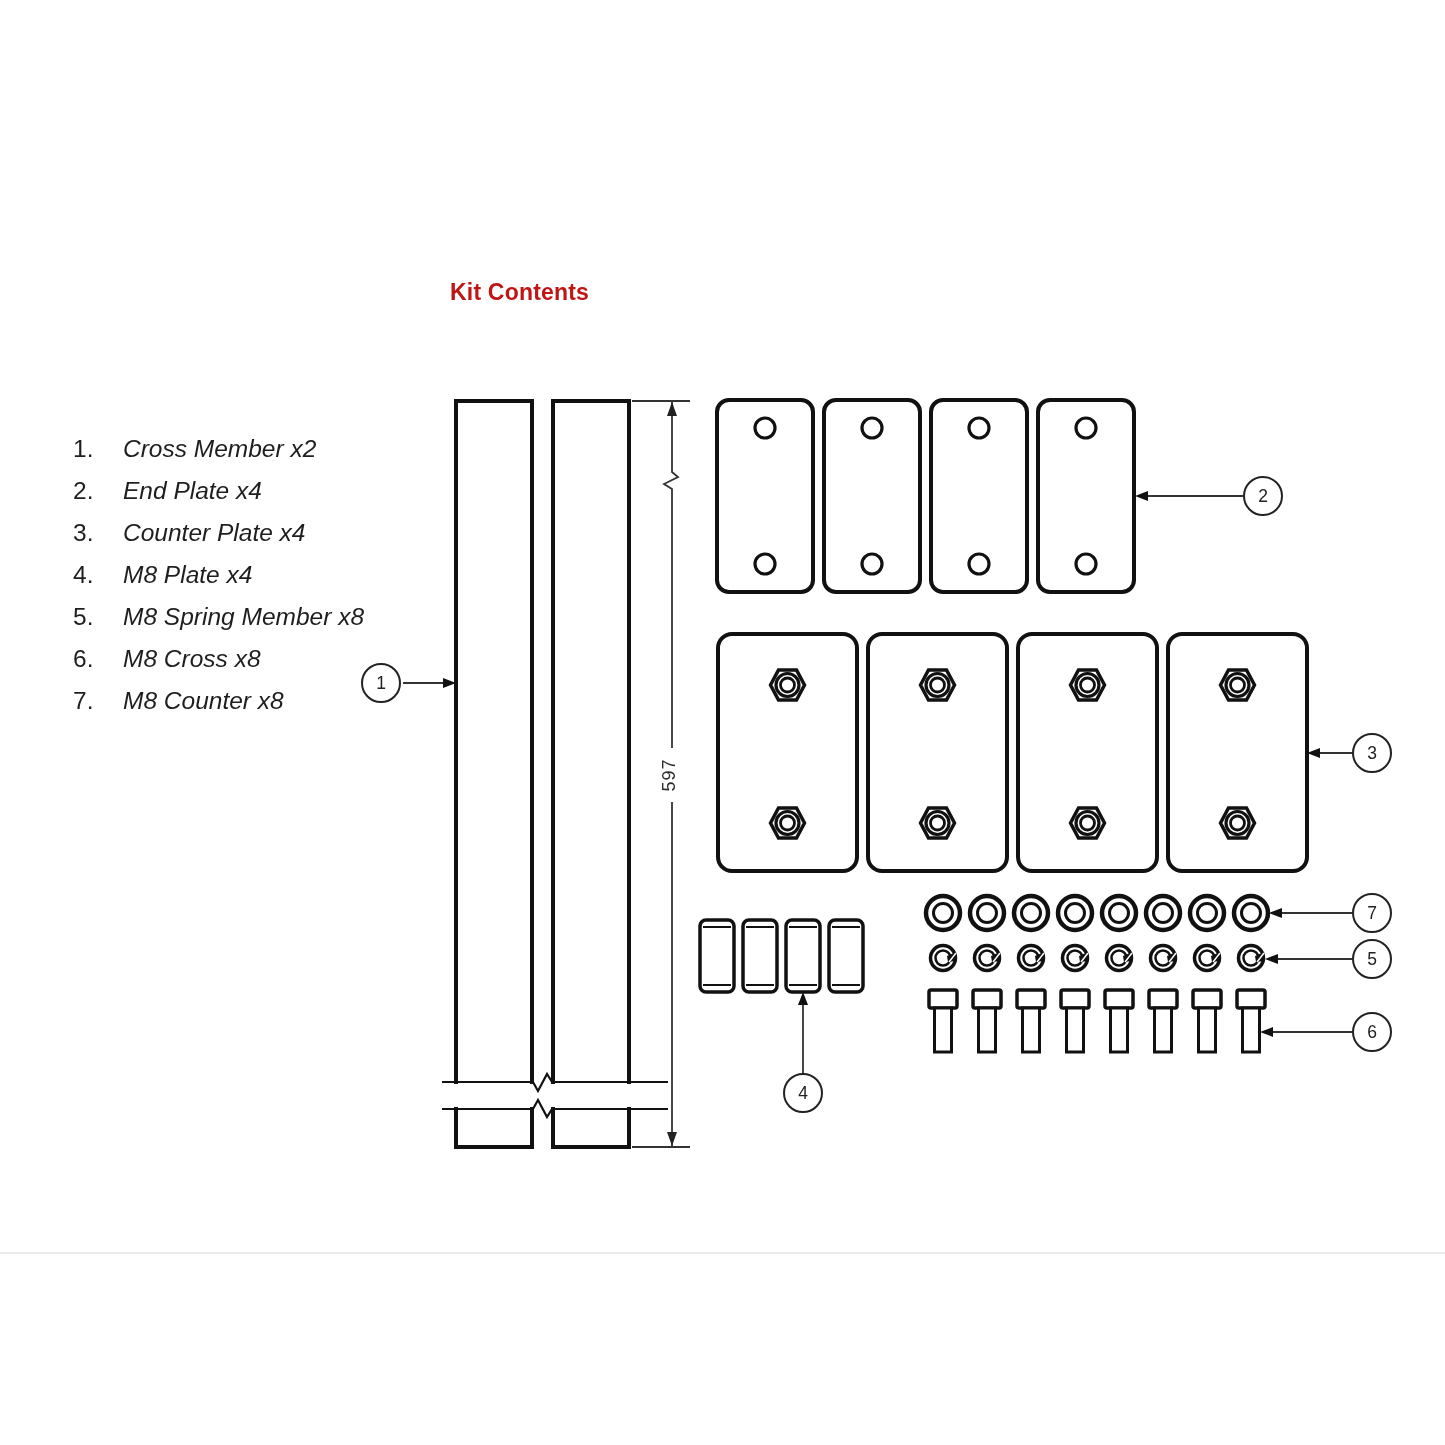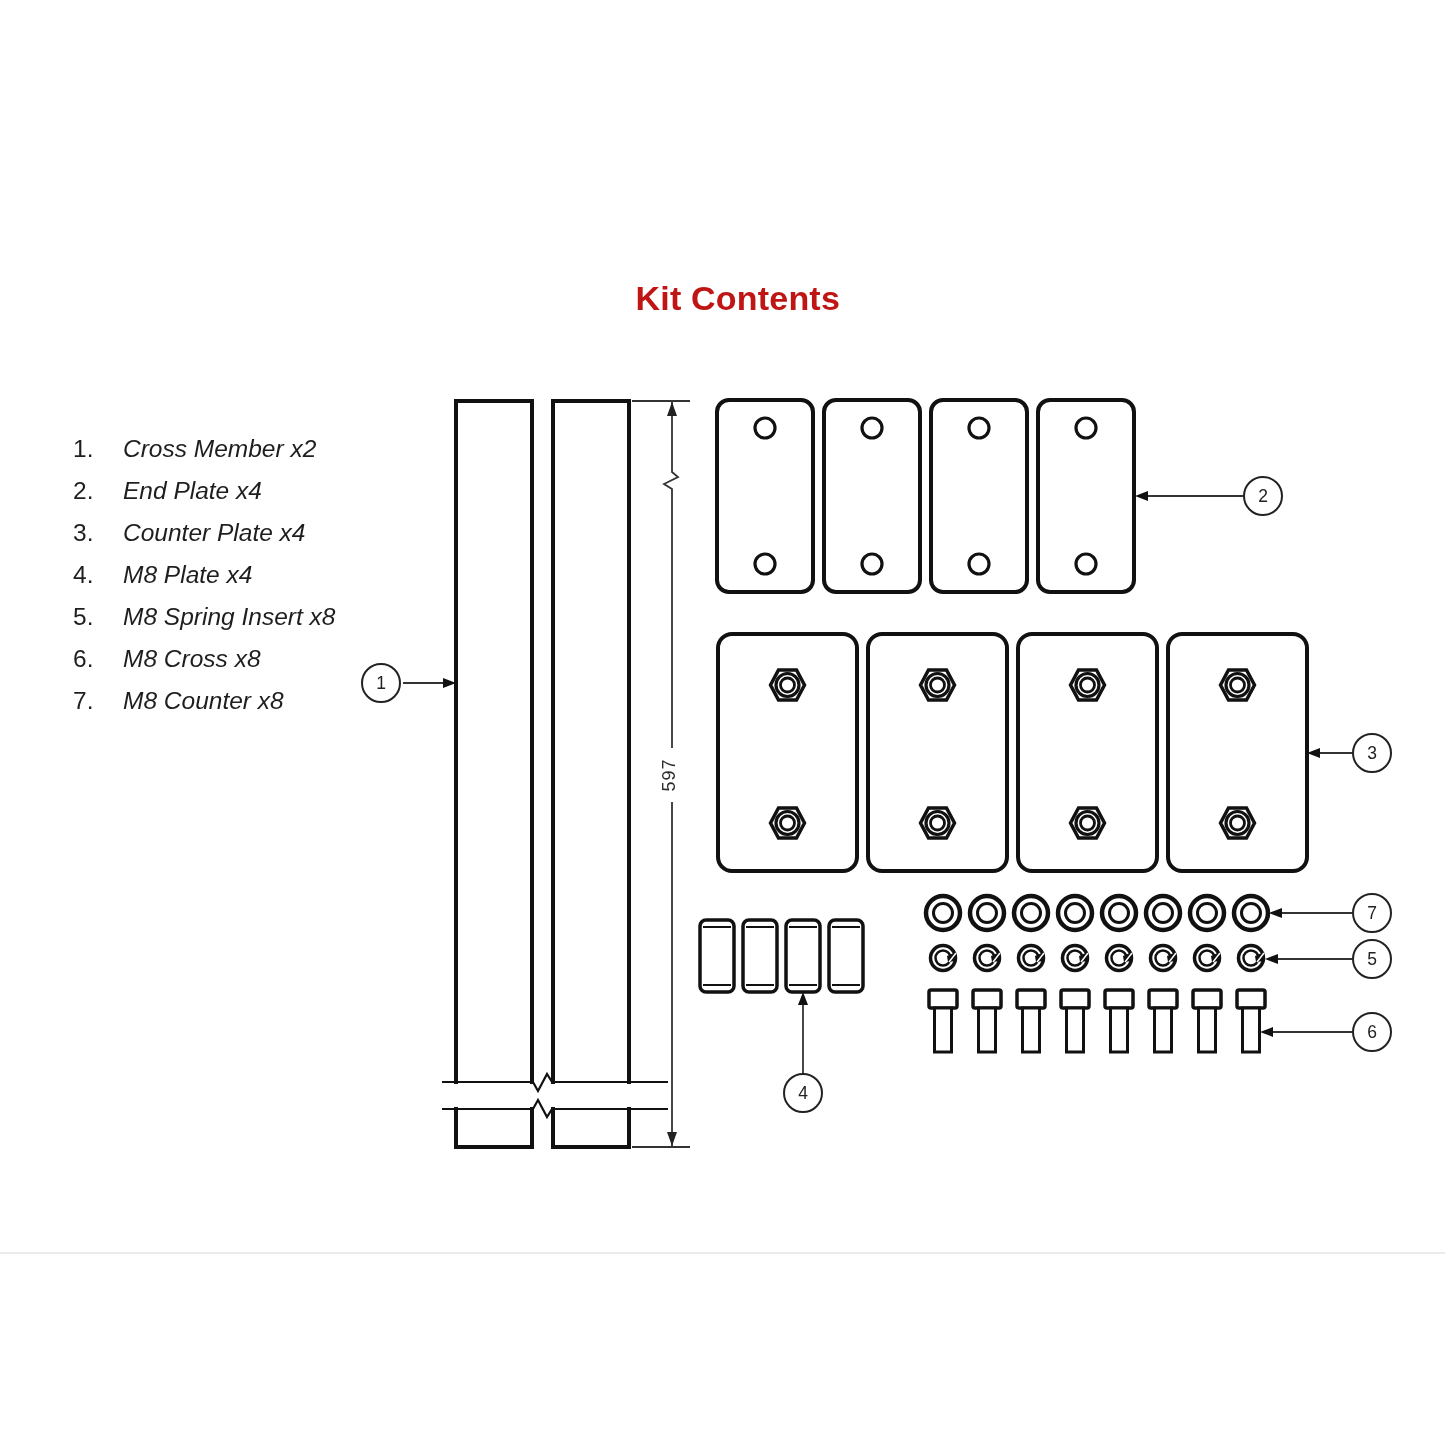--- a/index.html
+++ b/index.html
@@ -6,22 +6,22 @@
   #canvas{
     position:relative;
     width:1445px;height:1445px;
     background:#ffffff;
     font-family:"Liberation Sans", sans-serif;
     overflow:hidden;
   }
   .abs{position:absolute;}
   #title{
     left:450px;top:279px;width:390px;
-    text-align:right;
-    font-size:34px;font-weight:700;
+    text-align:left;
+    font-size:23px;font-weight:700;
     letter-spacing:.2px;
   }
   #parts-list{left:73px;top:428px;}
   .part-row{display:flex;height:42px;align-items:center;
     font-size:24.5px;color:#1e1e1e;}
   .part-num{width:50px;}
   .part-label{white-space:nowrap;font-style:italic;}
   .callout{
     width:40px;height:40px;border:2px solid #222;border-radius:50%;
     background:#fff;display:flex;align-items:center;justify-content:center;
@@ -192,21 +192,21 @@
     <div class="part-row">
       <span class="part-num">3.</span>
       <span class="part-label">Counter Plate x4</span>
     </div>
     <div class="part-row">
       <span class="part-num">4.</span>
       <span class="part-label">M8 Plate x4</span>
     </div>
     <div class="part-row">
       <span class="part-num">5.</span>
-      <span class="part-label">M8 Spring Insert x8</span>
+      <span class="part-label">M8 Spring Member x8</span>
     </div>
     <div class="part-row">
       <span class="part-num">6.</span>
       <span class="part-label">M8 Cross x8</span>
     </div>
     <div class="part-row">
       <span class="part-num">7.</span>
       <span class="part-label">M8 Counter x8</span>
     </div>
   </div>

